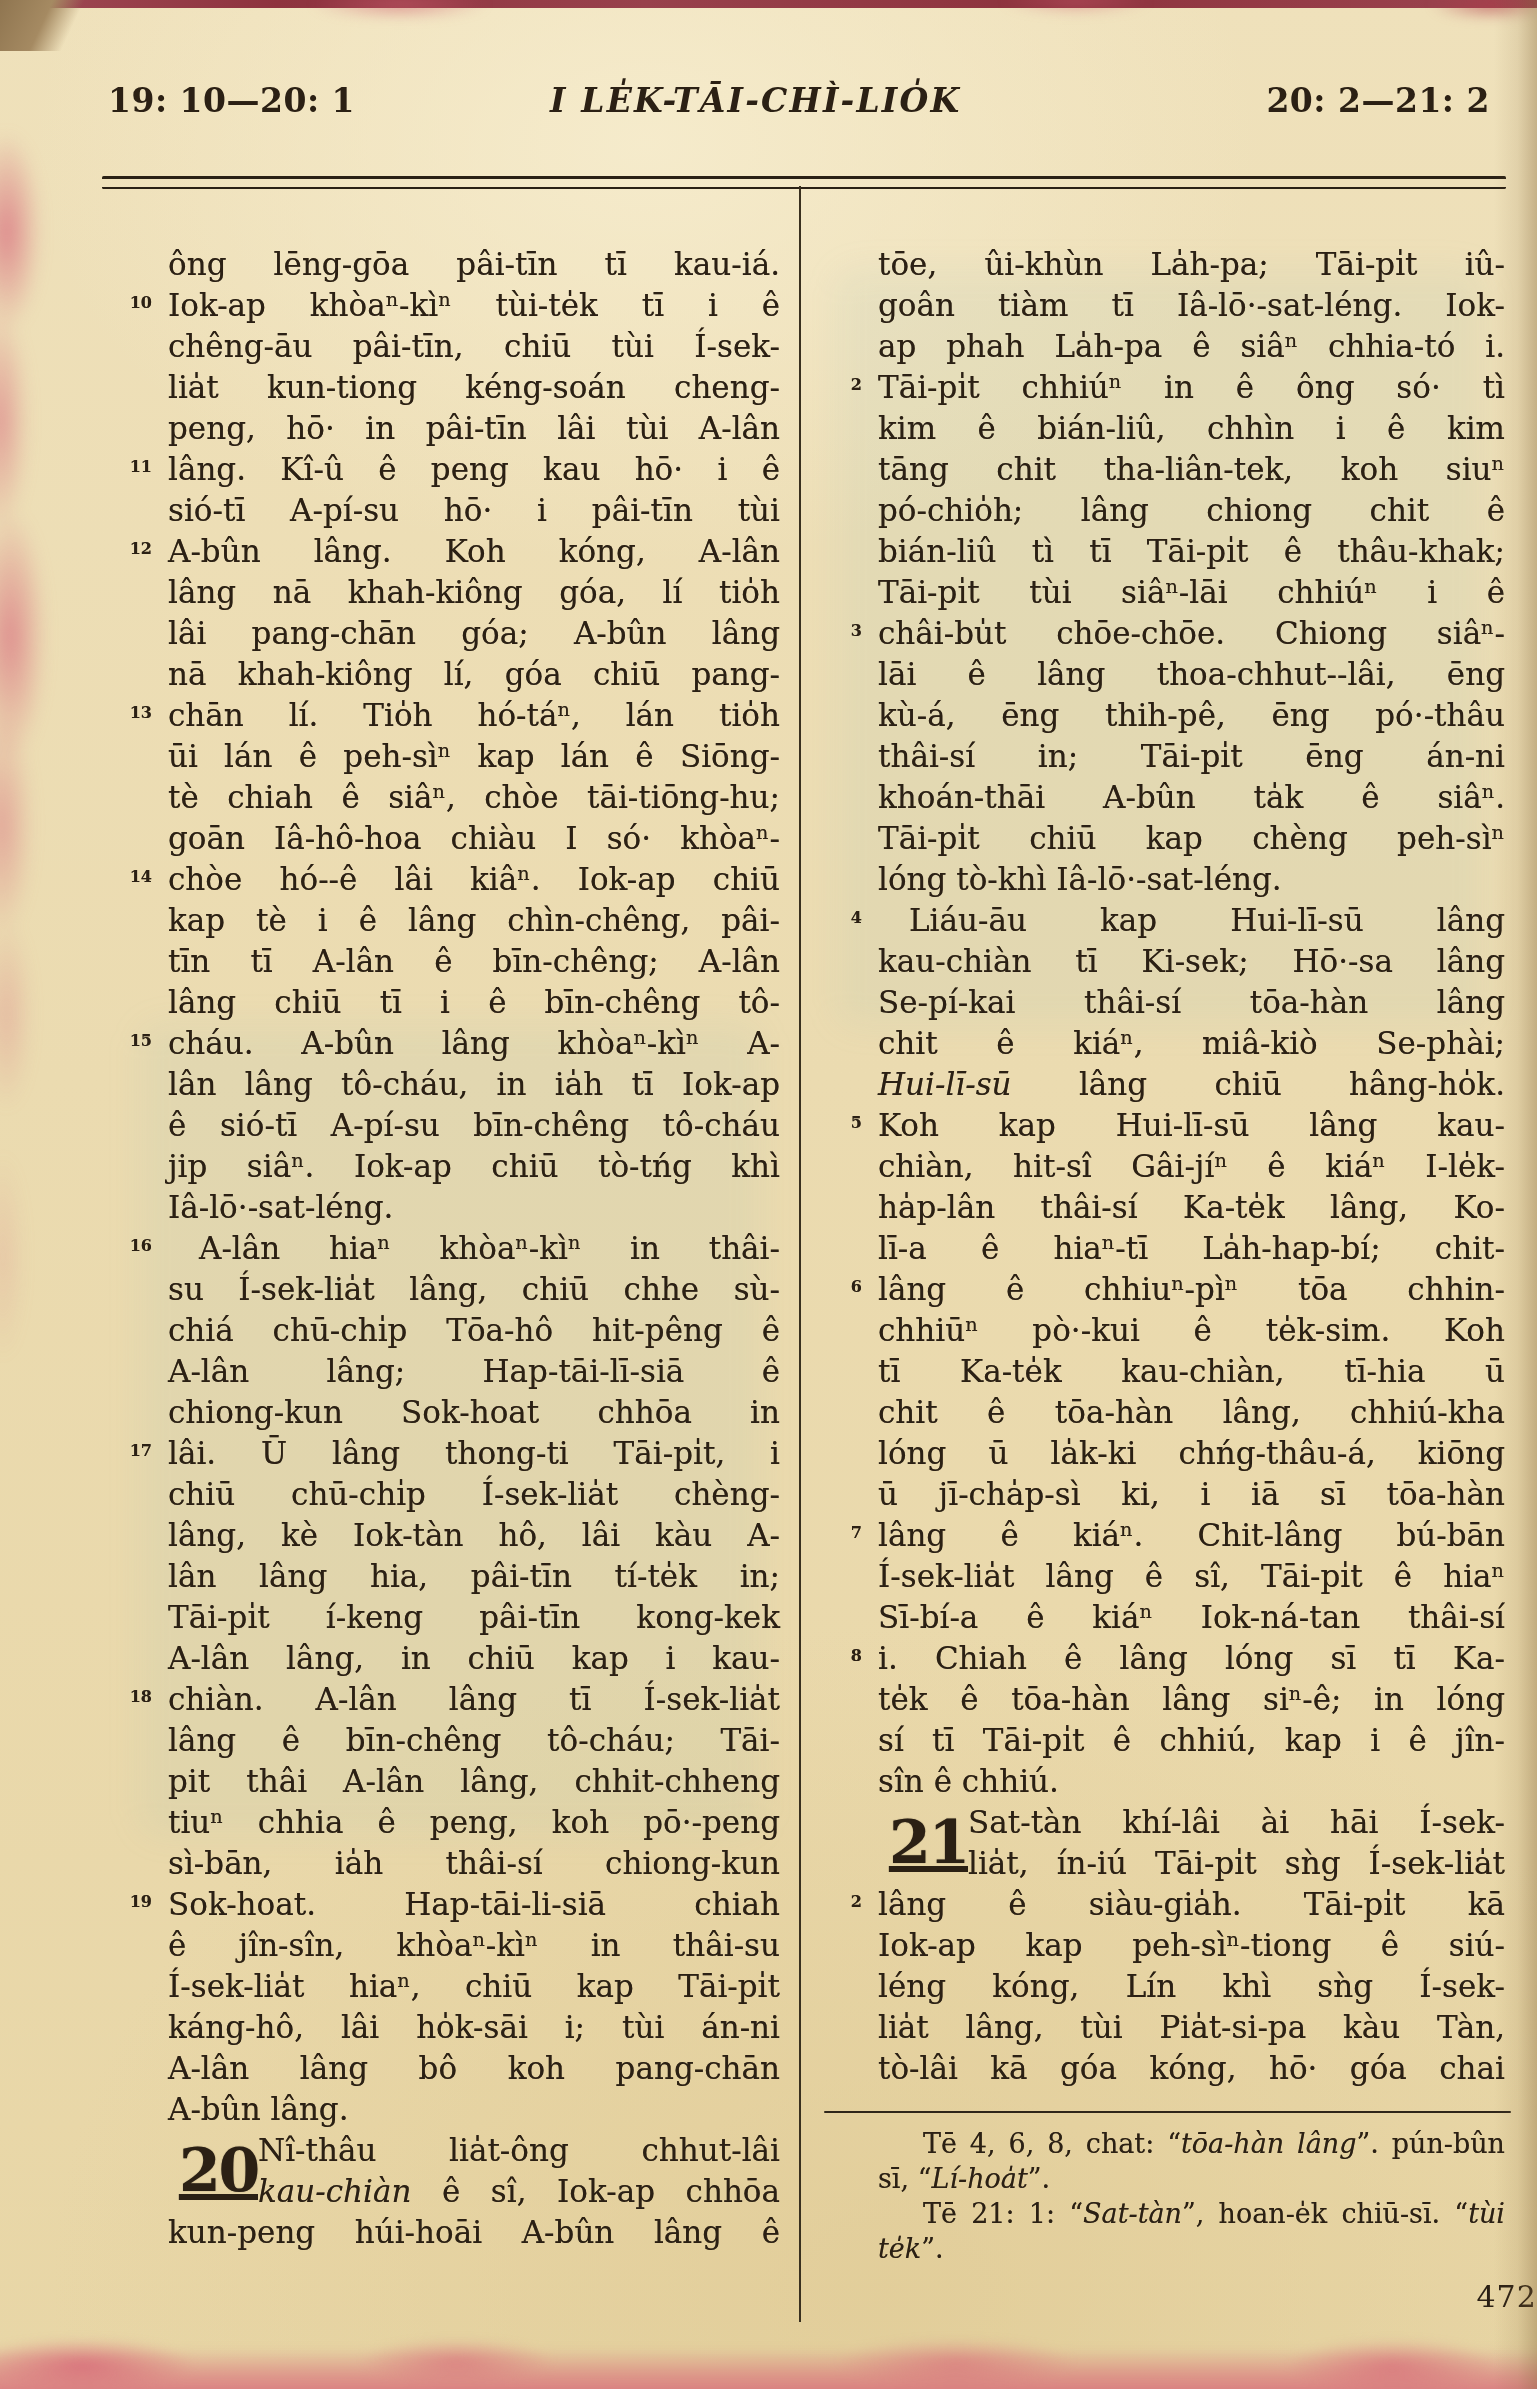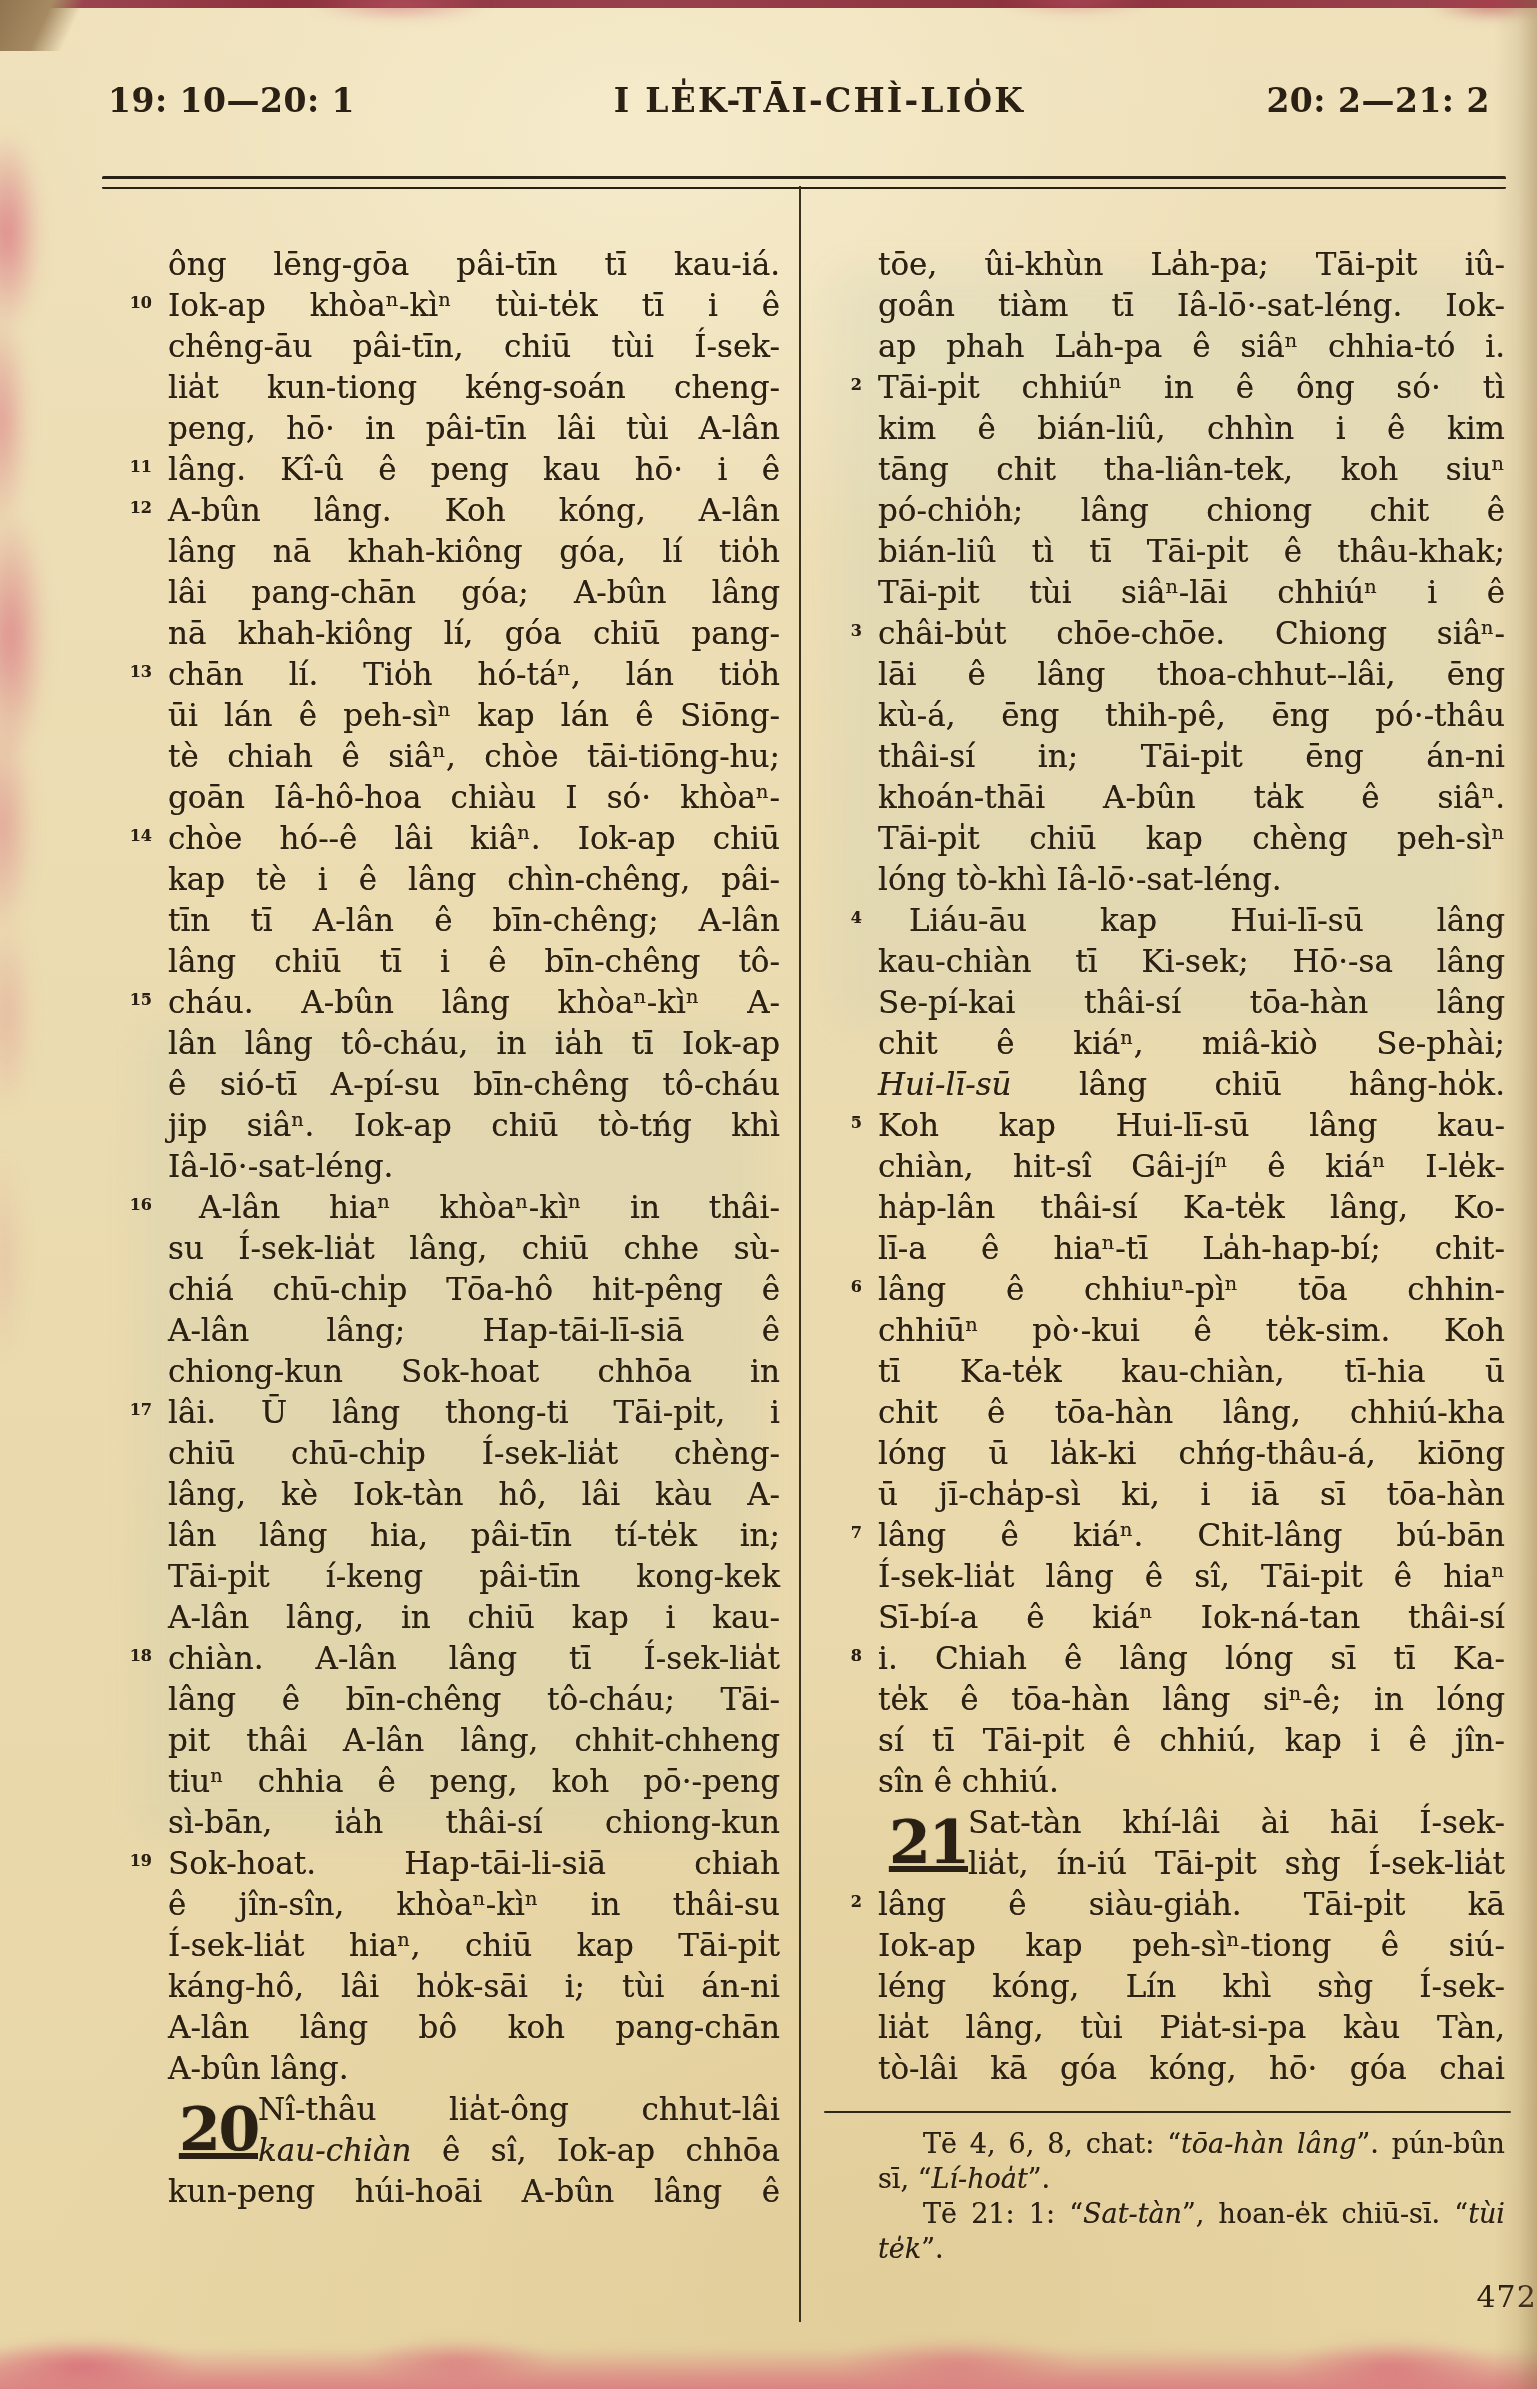--- a/index.html
+++ b/index.html
@@ -12,21 +12,21 @@
     background:
       radial-gradient(ellipse 1025px 701px at 42% 6%, rgba(246,236,205,.9) 0%, rgba(246,236,205,0) 60%),
       radial-gradient(ellipse 1294px 1025px at 58% 96%, rgba(224,203,150,.75) 0%, rgba(224,203,150,0) 65%),
       linear-gradient(180deg,#efe1bb 0%,#ebdbb0 45%,#e8d6a6 100%);
   }
   .ghost{position:absolute;background:rgba(150,185,175,.10);filter:blur(16px);border-radius:21.6px;}
   
   .page-header{position:absolute;top:79px;left:0;width:100%;height:43px;
     font-weight:bold;font-size:33px;line-height:43px;letter-spacing:0.5px;}
   .href-left{position:absolute;left:108px;}
-  .htitle{position:absolute;left:550px;width:539px;text-align:center;letter-spacing:2.2px;}
+  .htitle{position:absolute;left:550px;width:539px;letter-spacing:2.2px;font-style:italic;}
   .href-right{position:absolute;right:47px;}
   .rule-double{position:absolute;left:102px;right:31px;top:176px;height:7.6px;
     border-top:3.2px solid #2a2115;border-bottom:2.2px solid #2a2115;border-radius:1.6px;}
   .col-divider{position:absolute;left:799px;top:186px;width:1.6px;height:2136px;background:#39301f;}
   
   .column{position:absolute;top:244px;font-size:31px;}
   .column-left{left:168px;width:612px;}
   .column-right{left:878px;width:627px;}
   .line{
     position:relative;line-height:41px;height:41px;
@@ -100,20 +100,21 @@
   <div class="rule-double"></div>
   <div class="col-divider"></div>
 
   <div class="column column-left" id="col-left">
       <div class="line"><span>ông lēng-gōa pâi-tīn tī kau-iá.</span></div>
       <div class="line"><span class="vnum">10</span><span>Iok-ap khòaⁿ-kìⁿ tùi-te̍k tī i ê</span></div>
       <div class="line"><span>chêng-āu pâi-tīn, chiū tùi Í-sek-</span></div>
       <div class="line"><span>lia̍t kun-tiong kéng-soán cheng-</span></div>
       <div class="line"><span>peng, hō· in pâi-tīn lâi tùi A-lân</span></div>
       <div class="line"><span class="vnum">11</span><span>lâng. Kî-û ê peng kau hō· i ê</span></div>
+      <div class="line"><span>sió-tī A-pí-su hō· i pâi-tīn tùi</span></div>
       <div class="line"><span class="vnum">12</span><span>A-bûn lâng. Koh kóng, A-lân</span></div>
       <div class="line"><span>lâng nā khah-kiông góa, lí tio̍h</span></div>
       <div class="line"><span>lâi pang-chān góa; A-bûn lâng</span></div>
       <div class="line"><span>nā khah-kiông lí, góa chiū pang-</span></div>
       <div class="line"><span class="vnum">13</span><span>chān lí. Tio̍h hó-táⁿ, lán tio̍h</span></div>
       <div class="line"><span>ūi lán ê peh-sìⁿ kap lán ê Siōng-</span></div>
       <div class="line"><span>tè chiah ê siâⁿ, chòe tāi-tiōng-hu;</span></div>
       <div class="line"><span>goān Iâ-hô-hoa chiàu I só· khòaⁿ-</span></div>
       <div class="line"><span class="vnum">14</span><span>chòe hó--ê lâi kiâⁿ. Iok-ap chiū</span></div>
       <div class="line"><span>kap tè i ê lâng chìn-chêng, pâi-</span></div>

